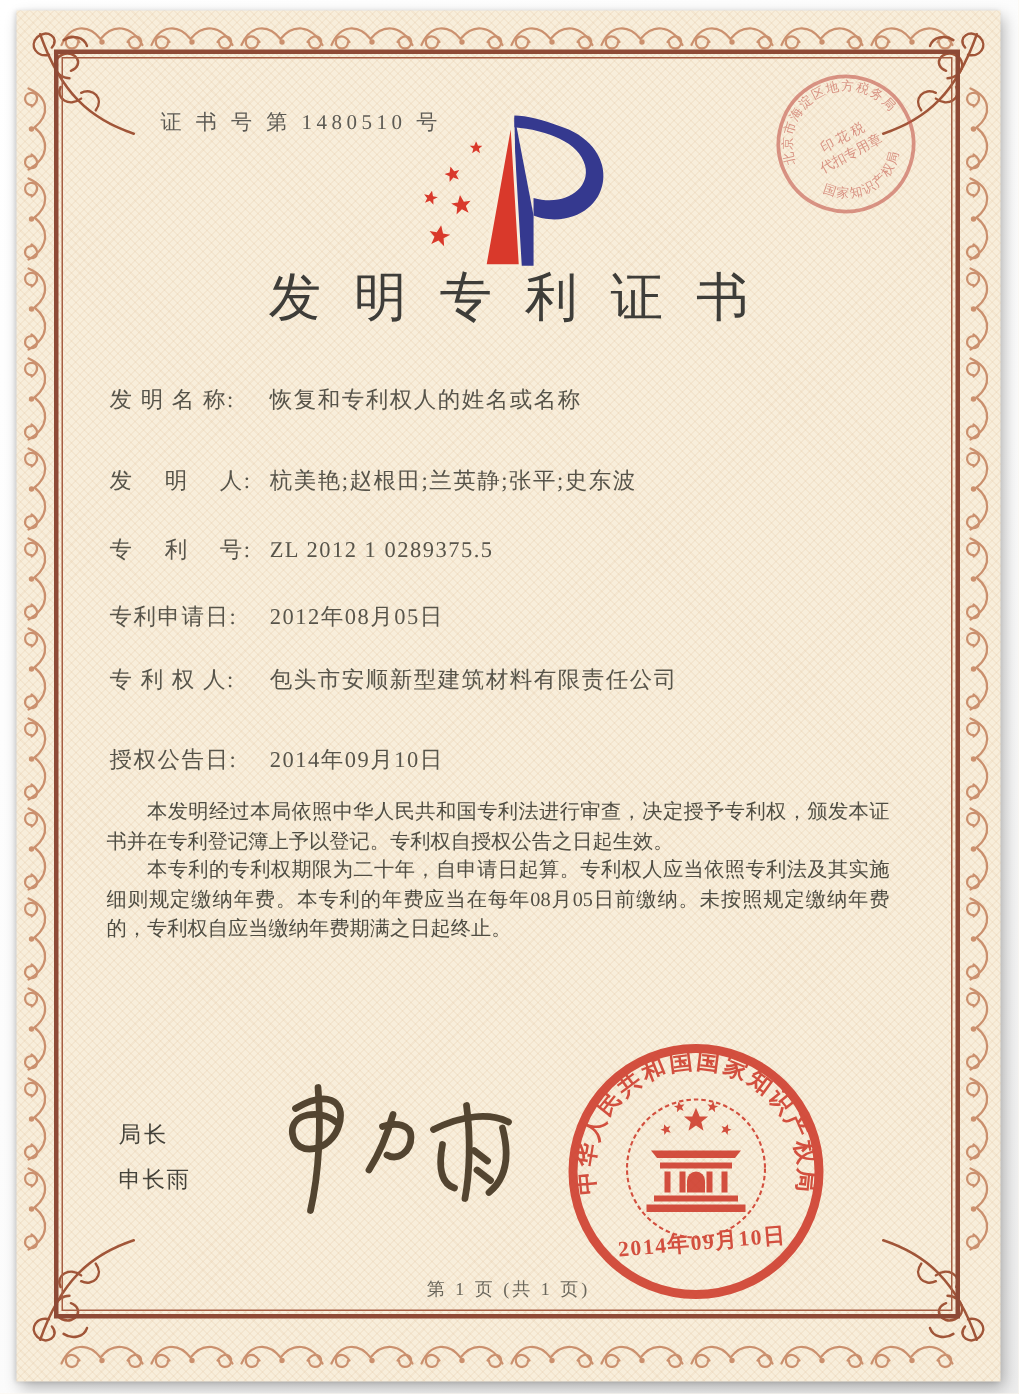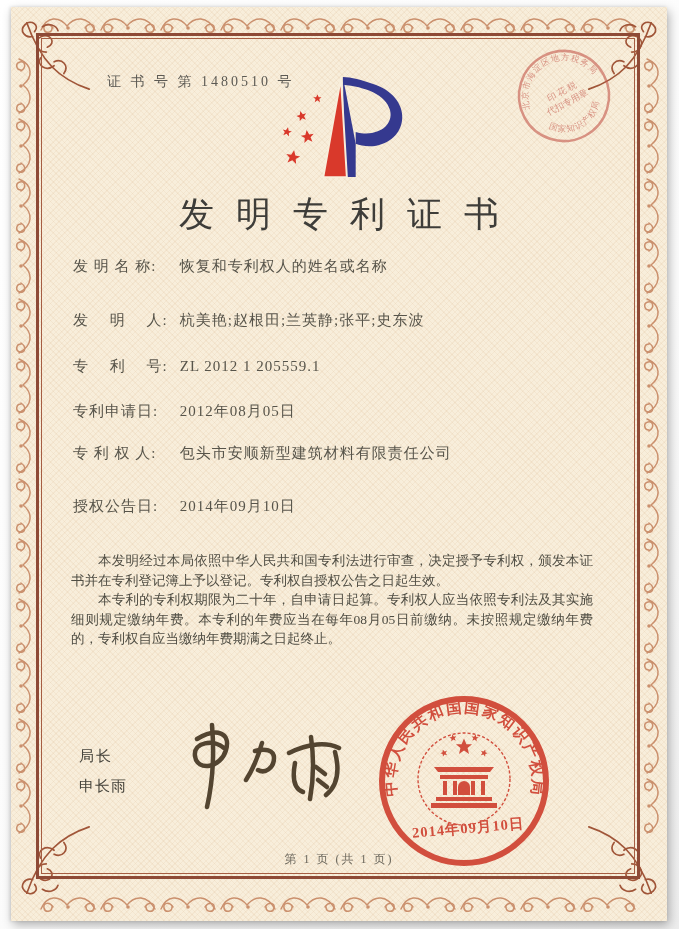--- a/index.html
+++ b/index.html
@@ -35,32 +35,32 @@
   .cnr-br { right:8px; bottom:22px; transform:scale(-1,1); }
 
   .cert-no {
     position:absolute; left:62px; top:66px;
     font-size:14px; letter-spacing:3px; color:#5c5a54;margin-left:34px;
   }
   .logo {
     position:absolute; left:0; right:0; top:68px; text-align:center;
   }
   .title {
-    position:absolute; left:0; right:0; top:184px; text-align:center;
+    position:absolute; left:0; right:0; top:168px; text-align:center;
     font-size:35px; color:#3e3d39; letter-spacing:22px; text-indent:22px;
     font-weight:500;
   }
   .field-row { position:absolute; left:62px; font-size:15px; color:#57544a; letter-spacing:1px; white-space:nowrap; }
   .field-label { display:inline-block; min-width:102px; }
   .field-value { }
   .fr0 { top:250px; } .fr1 { top:304px; } .fr2 { top:350px; }
   .fr3 { top:395px; } .fr4 { top:437px; } .fr5 { top:490px; }
 
   .paras {
-    position:absolute; left:60px; top:544px; width:522px;
+    position:absolute; left:60px; top:524px; width:522px;
     font-size:13.5px; line-height:19.5px; color:#4f4d43;
     text-align:justify;
   }
   .paras p { text-indent:2em; margin:0; }
 
   .director-title { position:absolute; left:68px; top:740px; font-size:15px; color:#44423a; letter-spacing:2px; font-family:"Liberation Sans","DejaVu Sans",sans-serif; }
   .director-name  { position:absolute; left:68px; top:770px; font-size:15px; color:#44423a; letter-spacing:1px; font-family:Liberation Sans, sans-serif; }
   .signature { position:absolute; left:156px; top:712px; }
 
   .seal { position:absolute; left:364px; top:685px; }
@@ -220,21 +220,21 @@
   <div class="field-row fr0">
     <span class="field-label">发 明 名 称:</span>
     <span class="field-value">恢复和专利权人的姓名或名称</span>
   </div>
   <div class="field-row fr1">
     <span class="field-label">发　 明　 人:</span>
     <span class="field-value">杭美艳;赵根田;兰英静;张平;史东波</span>
   </div>
   <div class="field-row fr2">
     <span class="field-label">专　 利　 号:</span>
-    <span class="field-value">ZL 2012 1 205559.1</span>
+    <span class="field-value">ZL 2012 1 0289375.5</span>
   </div>
   <div class="field-row fr3">
     <span class="field-label">专利申请日:</span>
     <span class="field-value">2012年08月05日</span>
   </div>
   <div class="field-row fr4">
     <span class="field-label">专 利 权 人:</span>
     <span class="field-value">包头市安顺新型建筑材料有限责任公司</span>
   </div>
   <div class="field-row fr5">

